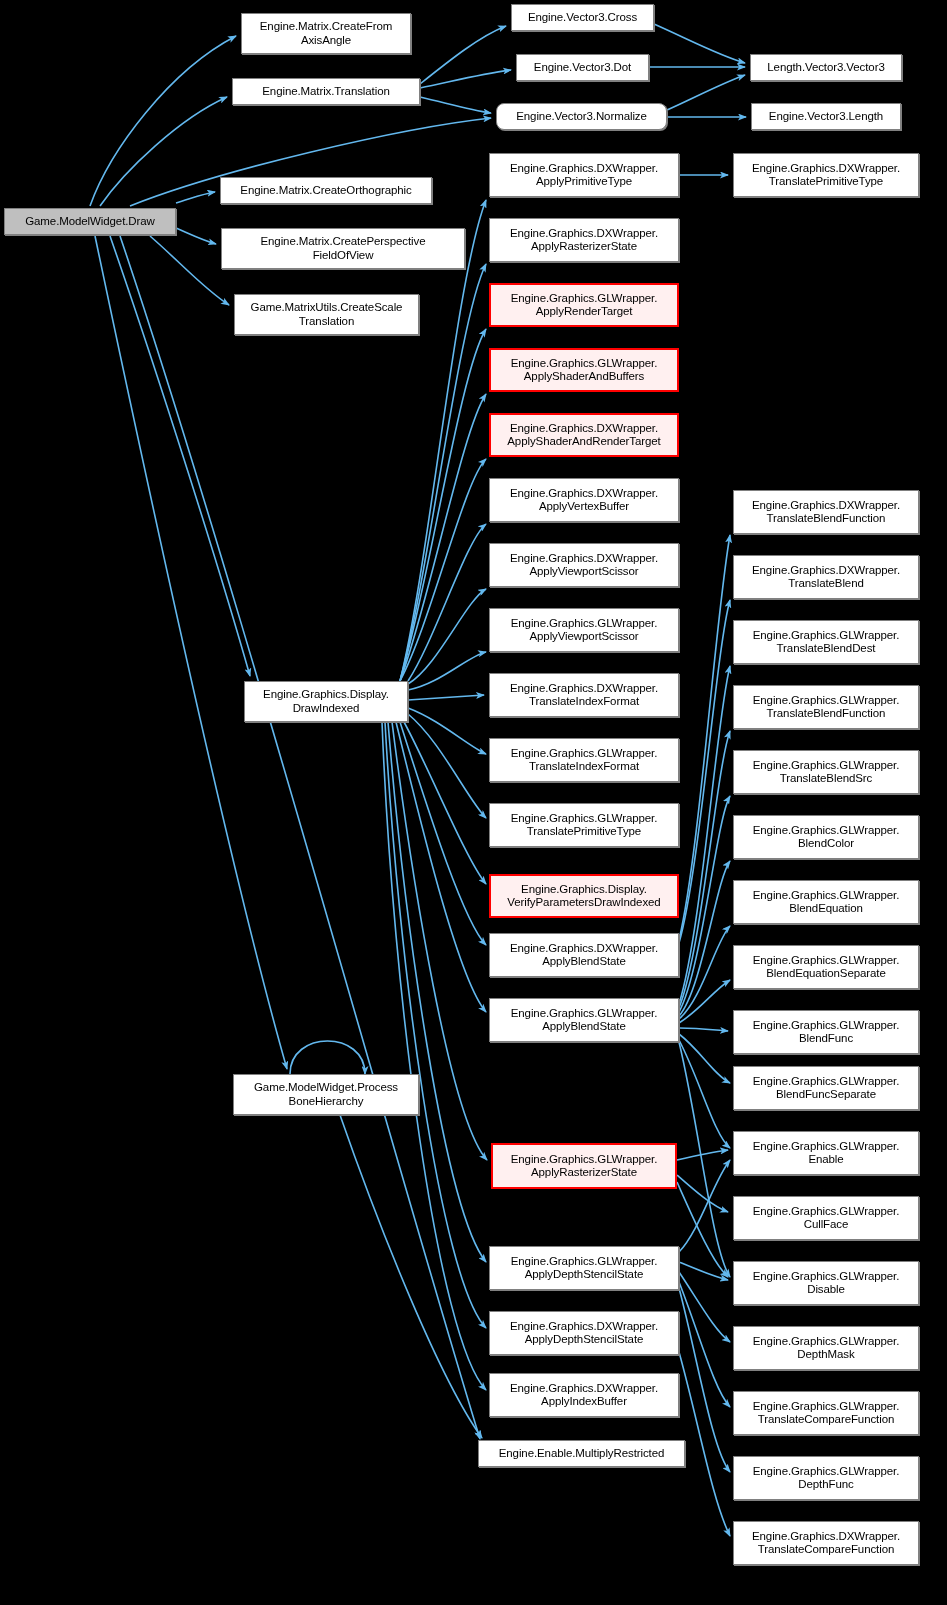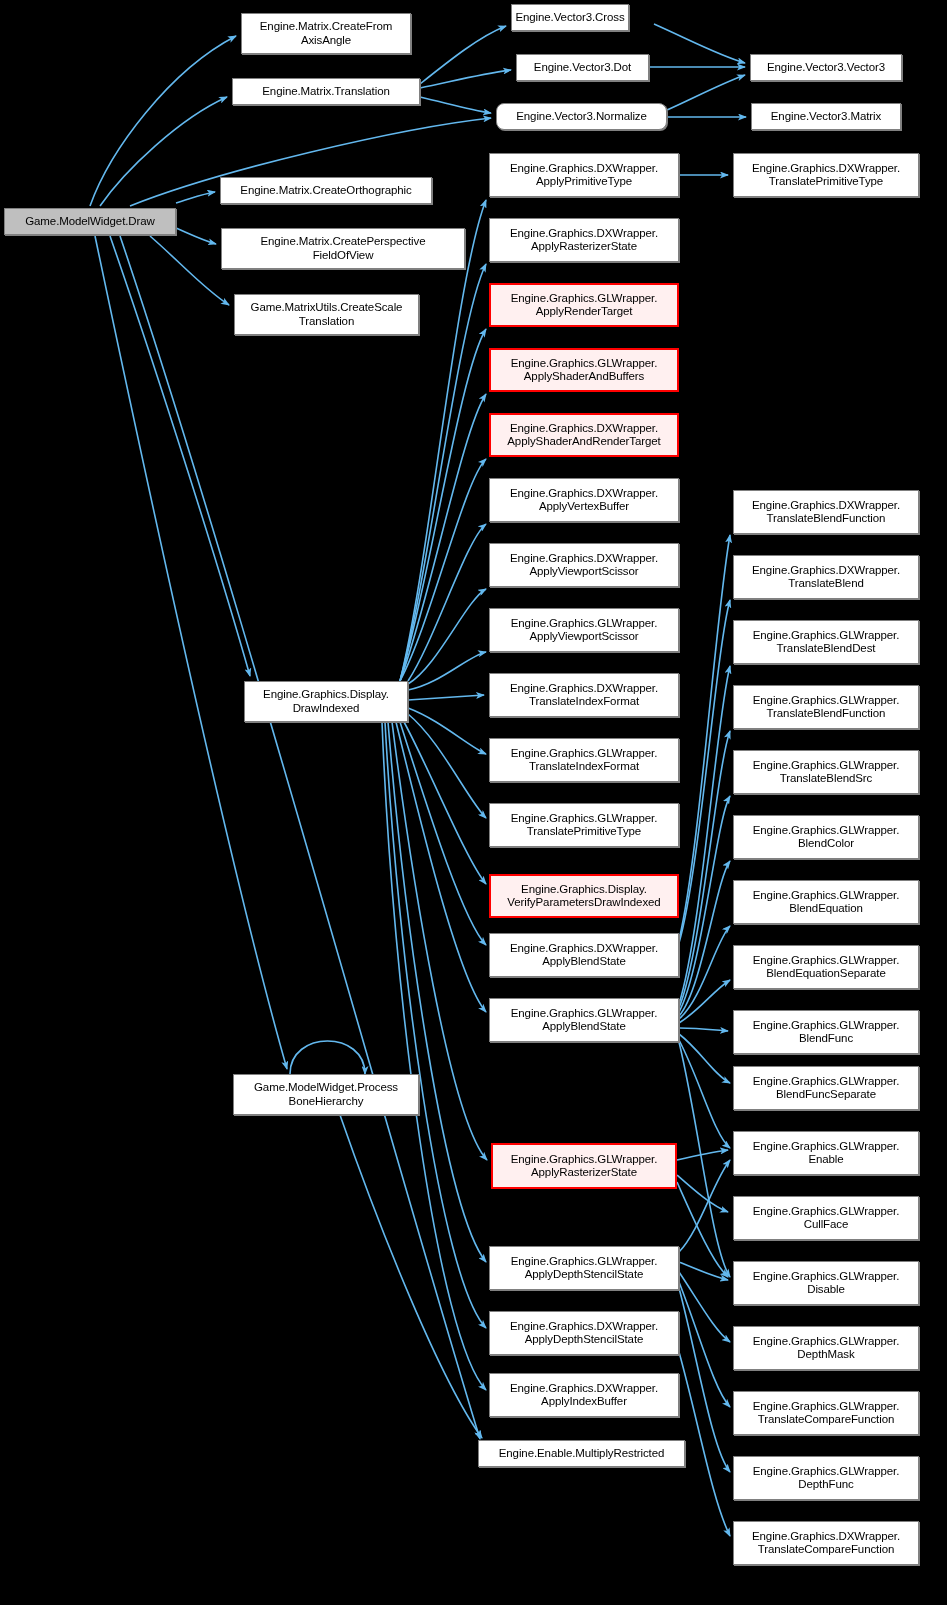--- a/index.html
+++ b/index.html
@@ -129,21 +129,21 @@
       </div>
       <div class="node" style="left: 234px; top: 294px; width: 185px; height: 41px;">
         <span>Game.MatrixUtils.CreateScale<br>Translation</span>
       </div>
       <div class="node" style="left: 244px; top: 681px; width: 164px; height: 41px;">
         <span>Engine.Graphics.Display.<br>DrawIndexed</span>
       </div>
       <div class="node" style="left: 233px; top: 1074px; width: 186px; height: 41px;">
         <span>Game.ModelWidget.Process<br>BoneHierarchy</span>
       </div>
-      <div class="node" style="left: 511px; top: 4px; width: 118px; height: 27px;">
+      <div class="node" style="left: 511px; top: 4px; width: 143px; height: 27px;">
         <span>Engine.Vector3.Cross</span>
       </div>
       <div class="node" style="left: 516px; top: 54px; width: 133px; height: 27px;">
         <span>Engine.Vector3.Dot</span>
       </div>
       <div class="node" style="left: 496px; top: 103px; width: 171px; height: 27px; border-radius: 8px;">
         <span>Engine.Vector3.Normalize</span>
       </div>
       <div class="node" style="left: 489px; top: 153px; width: 190px; height: 44px;">
         <span>Engine.Graphics.DXWrapper.<br>ApplyPrimitiveType</span>
@@ -196,24 +196,24 @@
       <div class="node" style="left: 489px; top: 1311px; width: 190px; height: 44px;">
         <span>Engine.Graphics.DXWrapper.<br>ApplyDepthStencilState</span>
       </div>
       <div class="node" style="left: 489px; top: 1373px; width: 190px; height: 44px;">
         <span>Engine.Graphics.DXWrapper.<br>ApplyIndexBuffer</span>
       </div>
       <div class="node" style="left: 478px; top: 1440px; width: 207px; height: 27px;">
         <span>Engine.Enable.MultiplyRestricted</span>
       </div>
       <div class="node" style="left: 750px; top: 54px; width: 152px; height: 27px;">
-        <span>Engine.Vector3.Vector3</span>
+        <span>Length.Vector3.Vector3</span>
       </div>
       <div class="node" style="left: 751px; top: 103px; width: 150px; height: 27px;">
-        <span>Engine.Vector3.Matrix</span>
+        <span>Engine.Vector3.Length</span>
       </div>
       <div class="node" style="left: 733px; top: 153px; width: 186px; height: 44px;">
         <span>Engine.Graphics.DXWrapper.<br>TranslatePrimitiveType</span>
       </div>
       <div class="node" style="left: 733px; top: 490px; width: 186px; height: 44px;">
         <span>Engine.Graphics.DXWrapper.<br>TranslateBlendFunction</span>
       </div>
       <div class="node" style="left: 733px; top: 555px; width: 186px; height: 44px;">
         <span>Engine.Graphics.DXWrapper.<br>TranslateBlend</span>
       </div>

